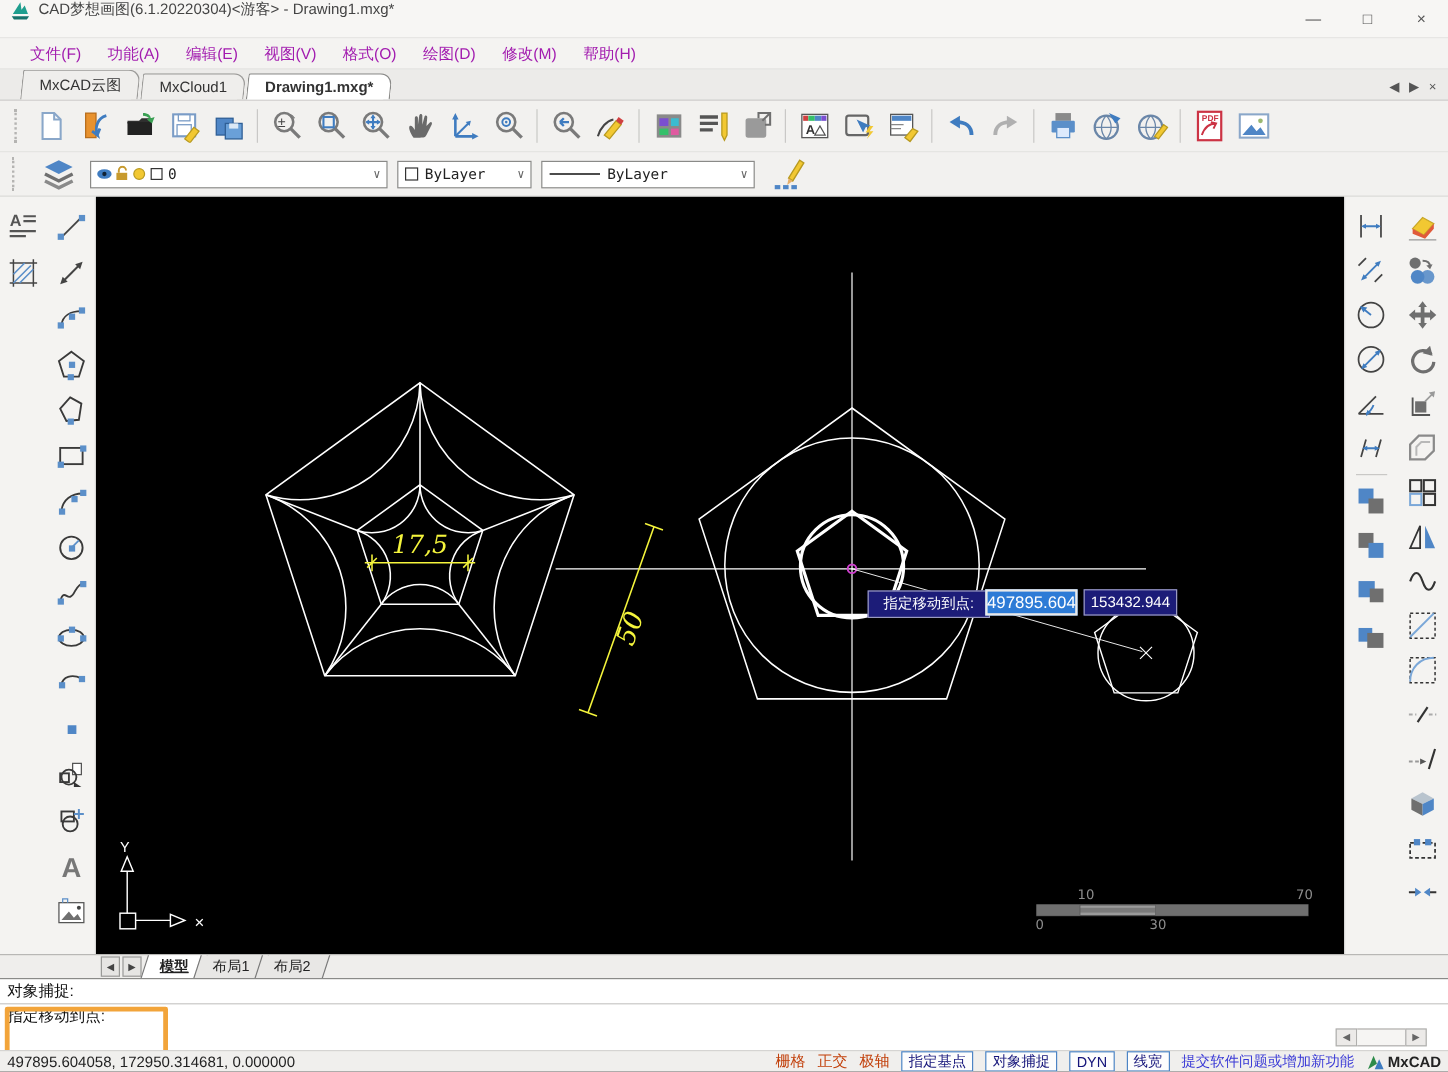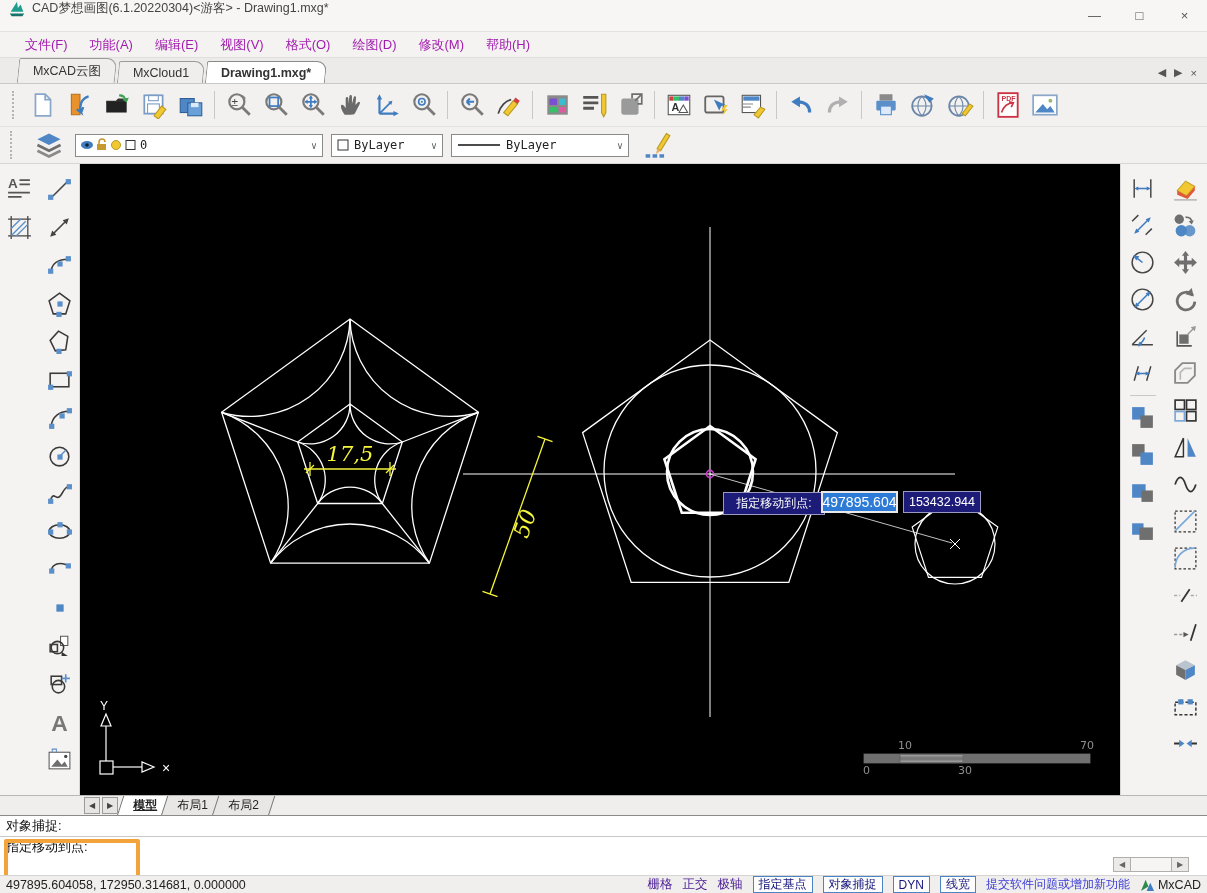--- a/index.html
+++ b/index.html
@@ -76,25 +76,25 @@
   .annotation{position:absolute;left:4px;top:23px;width:128px;height:34px;border:4px solid #f2a43a;border-radius:2px;pointer-events:none}
   .cmd-scroll{position:absolute;right:18px;bottom:3px;display:flex;height:15px}
   .cmd-scroll .sc{width:16px;border:1px solid #b0afad;background:#eceae8;color:#666;font-size:8px;
                   display:flex;align-items:center;justify-content:center}
   .cmd-scroll .track{width:40px;border-top:1px solid #b0afad;border-bottom:1px solid #b0afad;background:#f6f5f3}
   
   .statusbar{left:0;top:875px;width:1207px;height:18px;background:#f0efed;border-top:1px solid #d5d4d2;
              display:flex;align-items:center;font-size:12.5px;box-sizing:border-box;padding:0 6px}
   .coords{color:#222}
   .status-right{margin-left:auto;display:flex;align-items:center;gap:10px}
-  .toggle-plain{color:#4c1d95}
+  .toggle-plain{color:#c2410c}
   .toggle-box{border:1px solid #4d84c4;background:#fdfdfd;color:#14147a;padding:0 5px;height:15px;
               display:flex;align-items:center;font-size:12px}
   .status-link{color:#3a3ad6;font-size:12px}
-  .brand{display:flex;align-items:center;gap:3px;color:#222;font-weight:normal;font-size:12.5px}
+  .brand{display:flex;align-items:center;gap:3px;color:#222;font-weight:bold;font-size:12.5px}
 </style>
 </head>
 <body>
 
 <div class="abs titlebar">
   <svg width="18" height="18" viewBox="0 0 20 20">
     <path d="M3 13L10 2l1 7 3-4 3 8z" fill="#1f9e8e"></path>
       <path d="M2 15h16l-2 3H4z" fill="#17726b"></path>
   </svg>
   <span class="app-title">CAD梦想画图(6.1.20220304)&lt;游客&gt;  -  Drawing1.mxg*</span>

